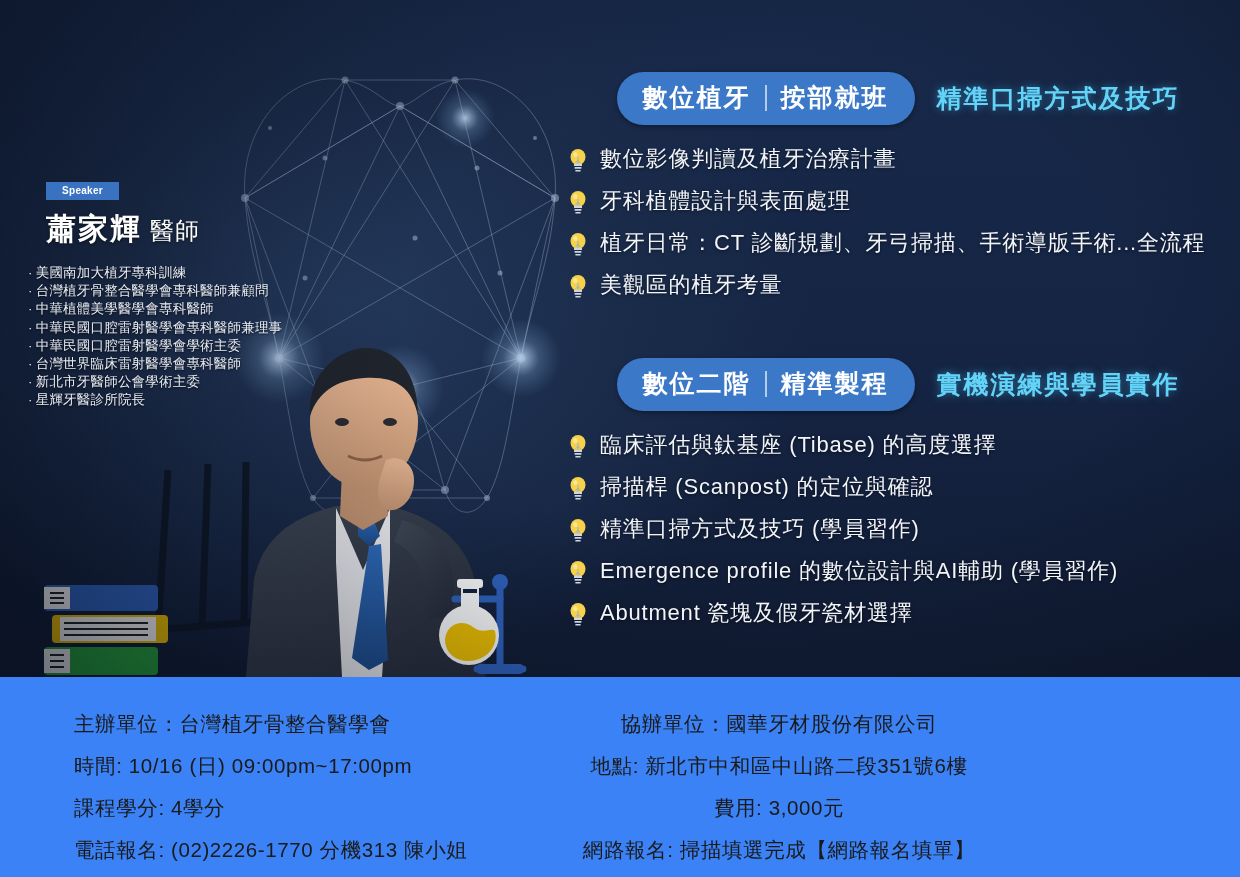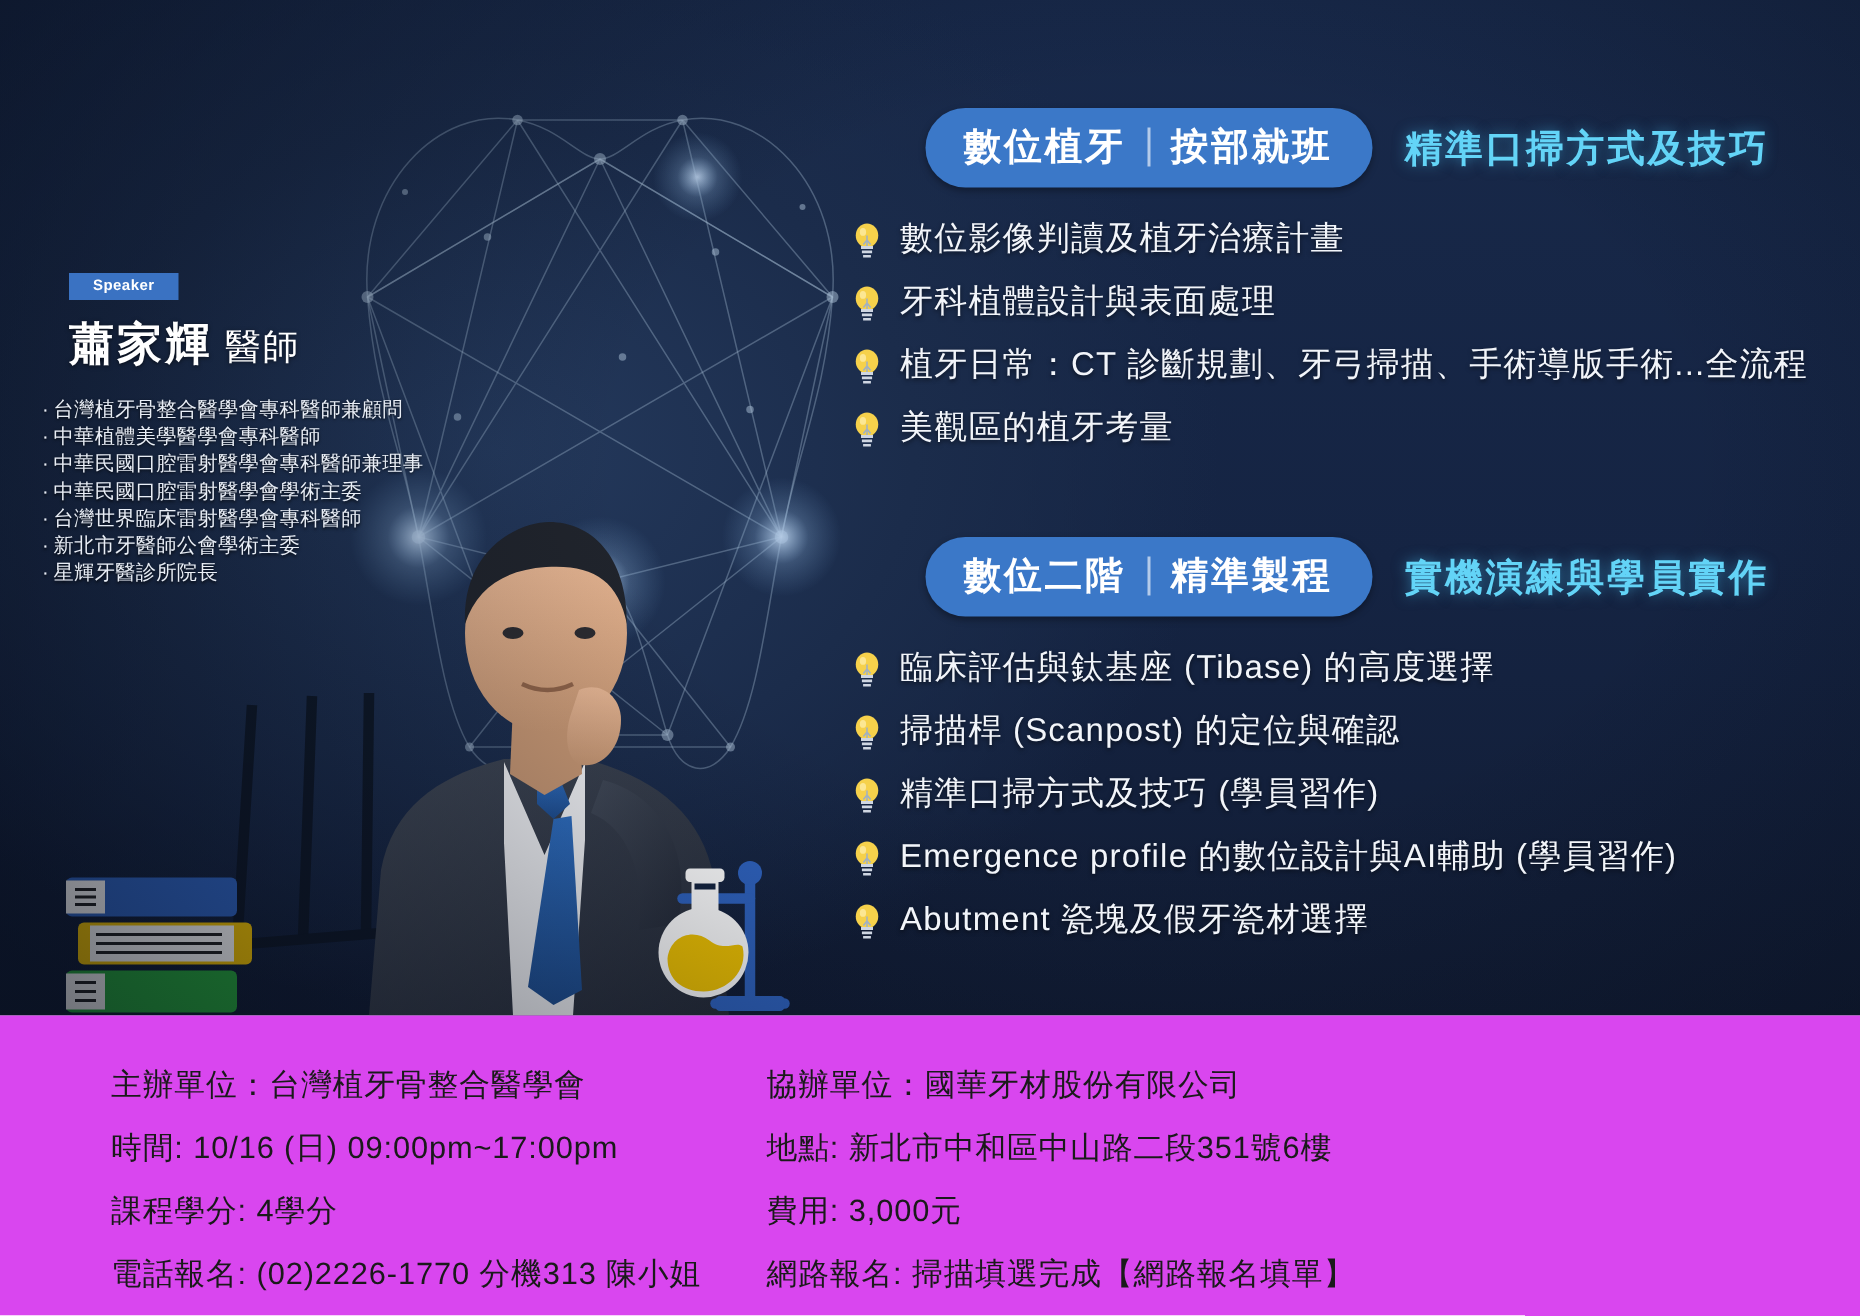--- a/index.html
+++ b/index.html
@@ -128,25 +128,25 @@
     margin-bottom: 17px;
     white-space: nowrap;
     text-shadow: 0 1px 3px rgba(0,0,0,.55);
   }
   .bulb { flex: 0 0 auto; width: 20px; height: 24px; margin-right: 12px; margin-top: 1px; }
 
   
   #footer {
     position: absolute; left: 0; top: 677px;
     width: 1240px; height: 200px;
-    background: #d946ef;
+    background: #3b82f6;
   }
   .foot-col { position: absolute; top: 26px; }
   #foot-col-left  { left: 74px; width: 460px; }
-  #foot-col-right { left: 511px; width: 470px; }
+  #foot-col-right { left: 544px; width: 470px; text-align: center; }
   .foot-col p {
     color: #1a1a1a;
     font-size: 20.5px;
     line-height: 42px;
     letter-spacing: .6px;
     white-space: nowrap;
   }
 </style>
 </head>
 <body>
@@ -282,20 +282,21 @@
     <div id="hero-vignette"></div>
 
     <div id="speaker-block">
       <div id="speaker-tag">Speaker</div>
       <div id="speaker-name-row">
         <span id="speaker-name">蕭家輝</span><span id="speaker-title">醫師</span>
       </div>
     </div>
 
     <ul id="credentials">
+        <li><span class="dot">·</span><span>美國南加大植牙專科訓練</span></li>
         <li><span class="dot">·</span><span>台灣植牙骨整合醫學會專科醫師兼顧問</span></li>
         <li><span class="dot">·</span><span>中華植體美學醫學會專科醫師</span></li>
         <li><span class="dot">·</span><span>中華民國口腔雷射醫學會專科醫師兼理事</span></li>
         <li><span class="dot">·</span><span>中華民國口腔雷射醫學會學術主委</span></li>
         <li><span class="dot">·</span><span>台灣世界臨床雷射醫學會專科醫師</span></li>
         <li><span class="dot">·</span><span>新北市牙醫師公會學術主委</span></li>
         <li><span class="dot">·</span><span>星輝牙醫診所院長</span></li>
       </ul>
 
     <div class="section" id="section-1">

